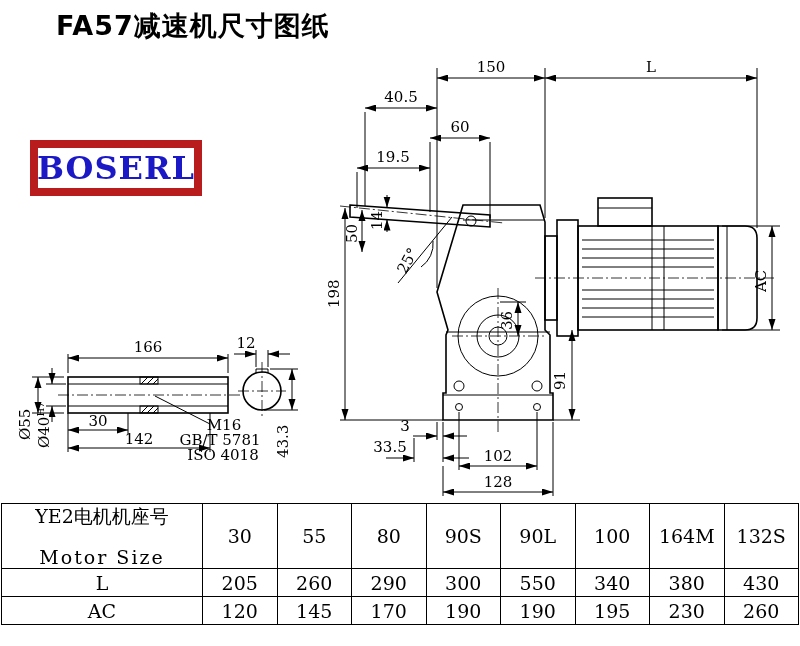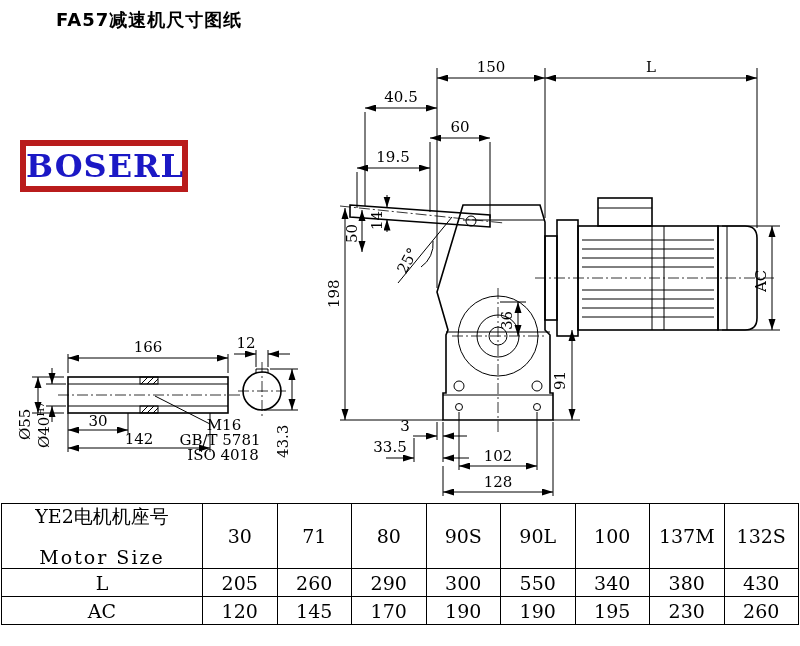--- a/index.html
+++ b/index.html
@@ -2,26 +2,26 @@
 <html><head>
 <meta charset="utf-8">
 <style>
   html,body { margin:0; padding:0; }
   body {
     width:800px; height:646px; position:relative; background:#fff;
     font-family:"DejaVu Sans", sans-serif; overflow:hidden;
   }
   .title {
     position:absolute; left:56px; top:8px;
-    font-size:18px; font-weight:bold; color:#000; letter-spacing:1px;
+    font-size:27px; font-weight:bold; color:#000; letter-spacing:1px;
   }
   .logo {
-    position:absolute; left:20px; top:140px; width:156px; height:40px;
-    border:6px solid #b91c1c; background:#fff;
-    display:flex; align-items:center; 
+    position:absolute; left:30px; top:140px; width:156px; height:40px;
+    border:8px solid #b91c1c; background:#fff;
+    display:flex; align-items:center; justify-content:center;
   }
   .logo span {
     font-family:"DejaVu Serif", serif; font-weight:bold;
     font-size:32px; color:#1b18c5; letter-spacing:1px; line-height:1;
   }
   svg.drawing { position:absolute; left:0; top:0; }
   svg.drawing text { font-family:"DejaVu Serif", serif; font-size:15px; fill:#000; }
   .outline { fill:none; stroke:#000; stroke-width:1.6; }
   .thin    { fill:none; stroke:#000; stroke-width:1; }
   .center  { fill:none; stroke:#000; stroke-width:0.8; stroke-dasharray:11 3 2 3; }
@@ -257,26 +257,26 @@
         <col style="width:74.5px">
         <col style="width:74.5px">
     </colgroup>
     <tbody>
         <tr class="hrow">
       <td>
         <div>YE2电机机座号</div>
         <div class="men">Motor Size</div>
       </td>
       <td>30</td>
-      <td>71</td>
+      <td>55</td>
       <td>80</td>
       <td>90S</td>
       <td>90L</td>
       <td>100</td>
-      <td>137M</td>
+      <td>164M</td>
       <td>132S</td>
     </tr>
     <tr class="vrow">
       <td>L</td>
       <td>205</td>
       <td>260</td>
       <td>290</td>
       <td>300</td>
       <td>550</td>
       <td>340</td>

